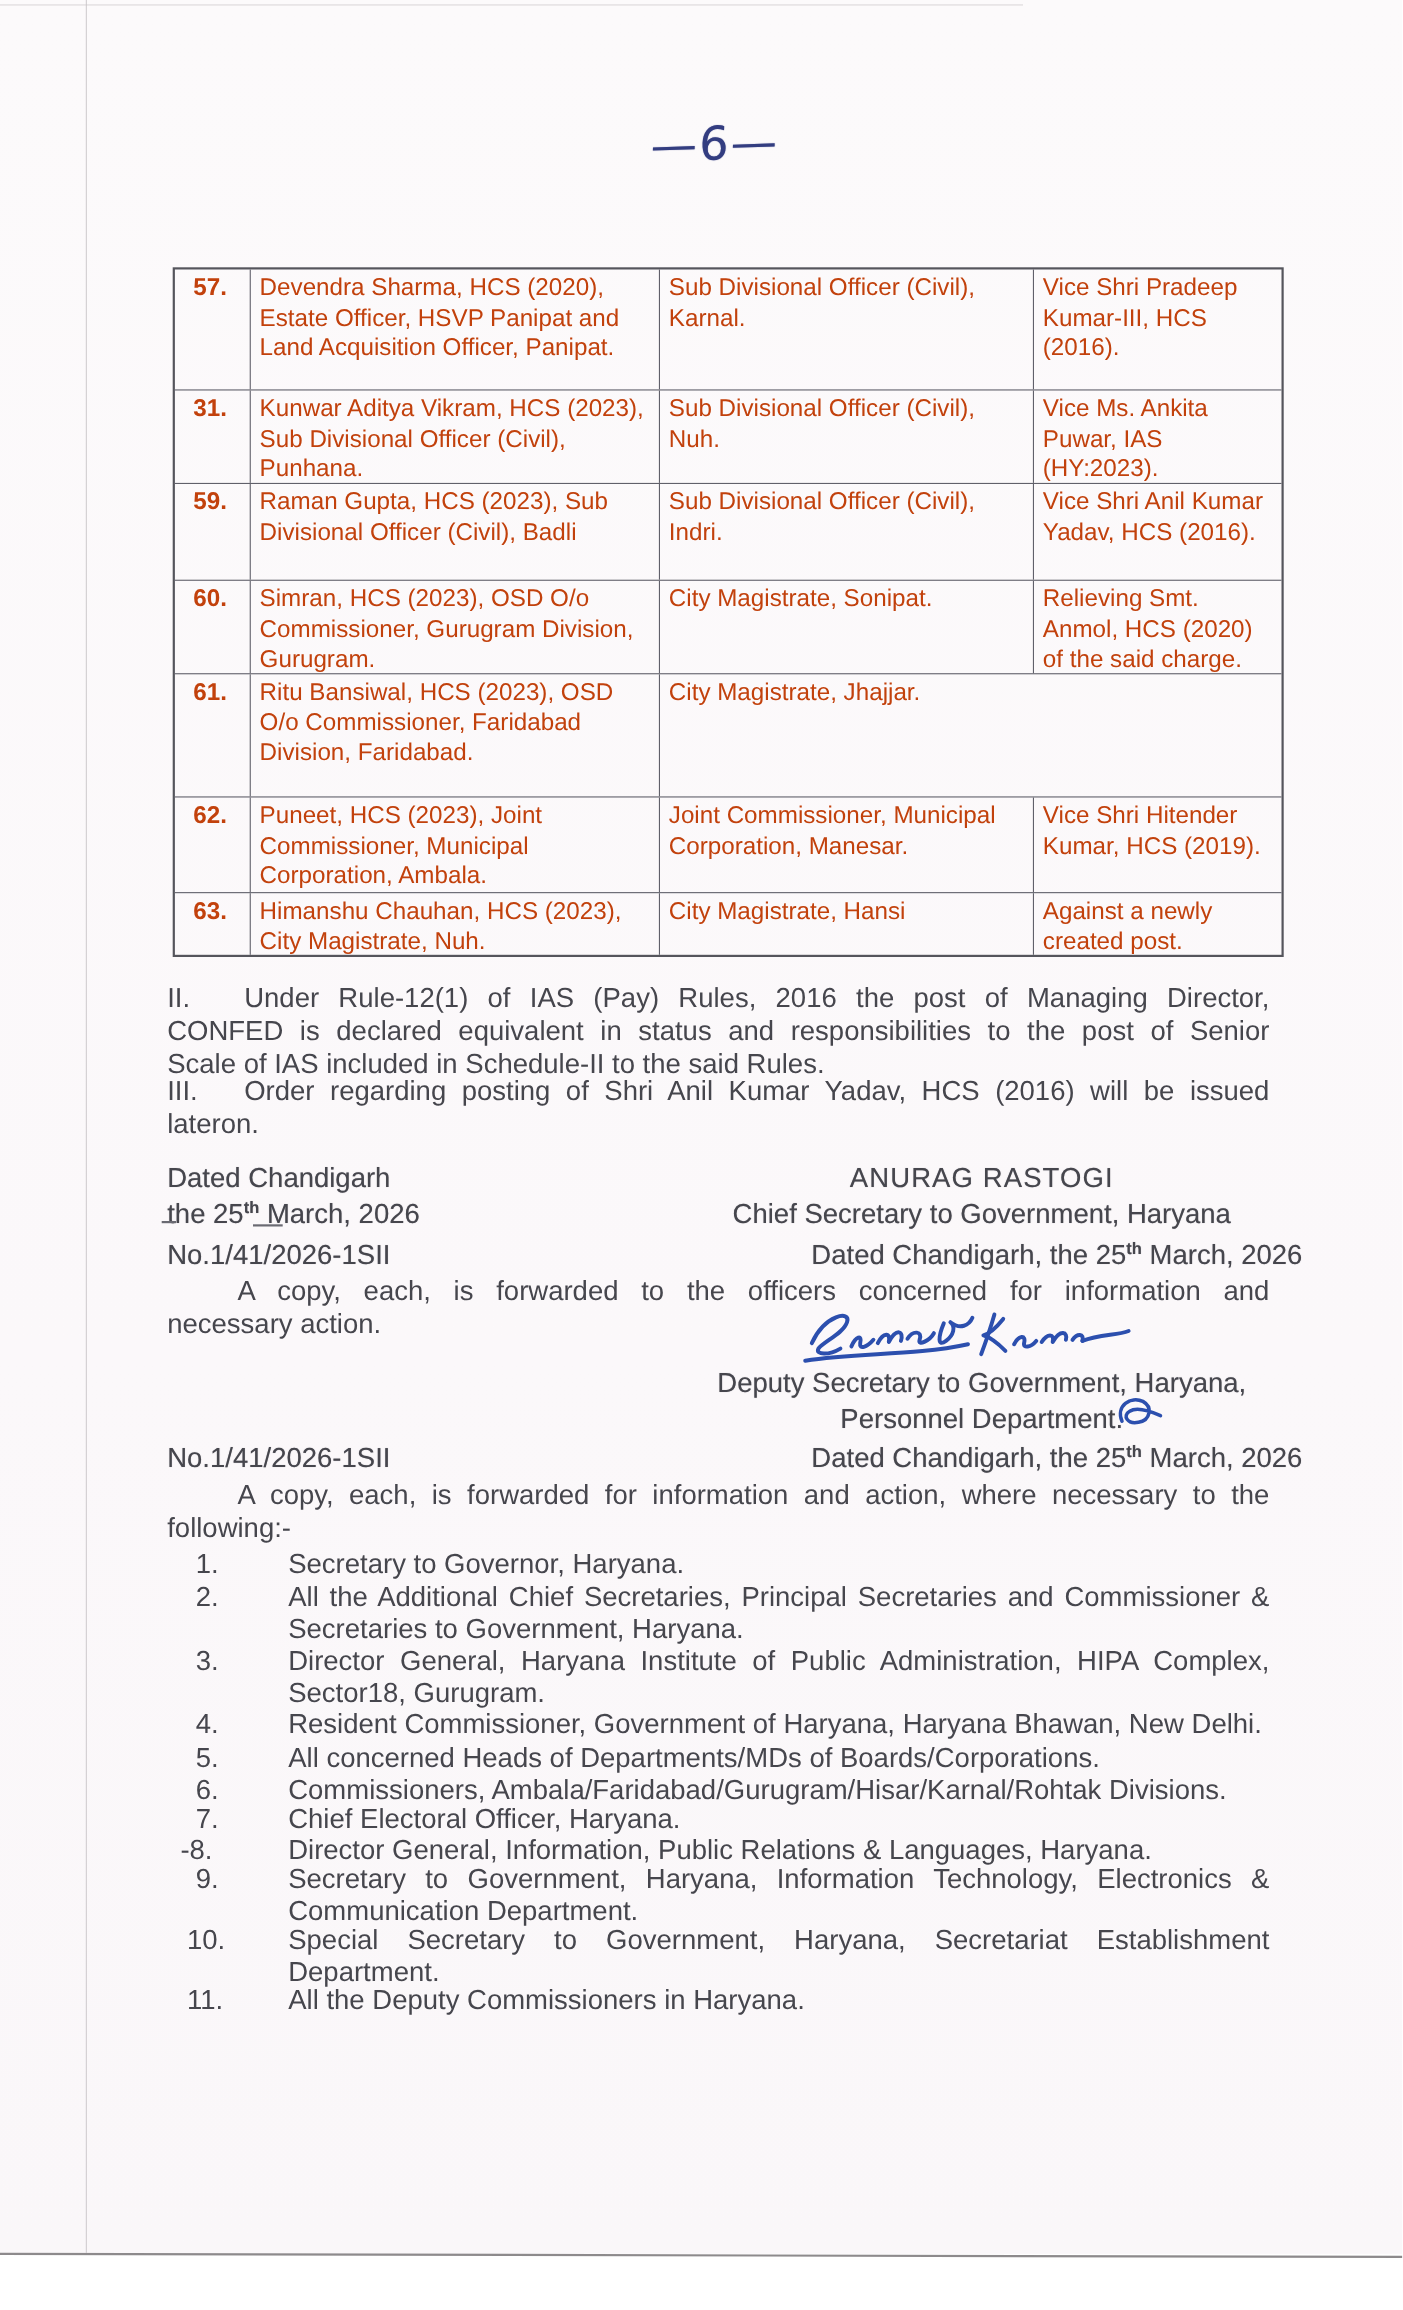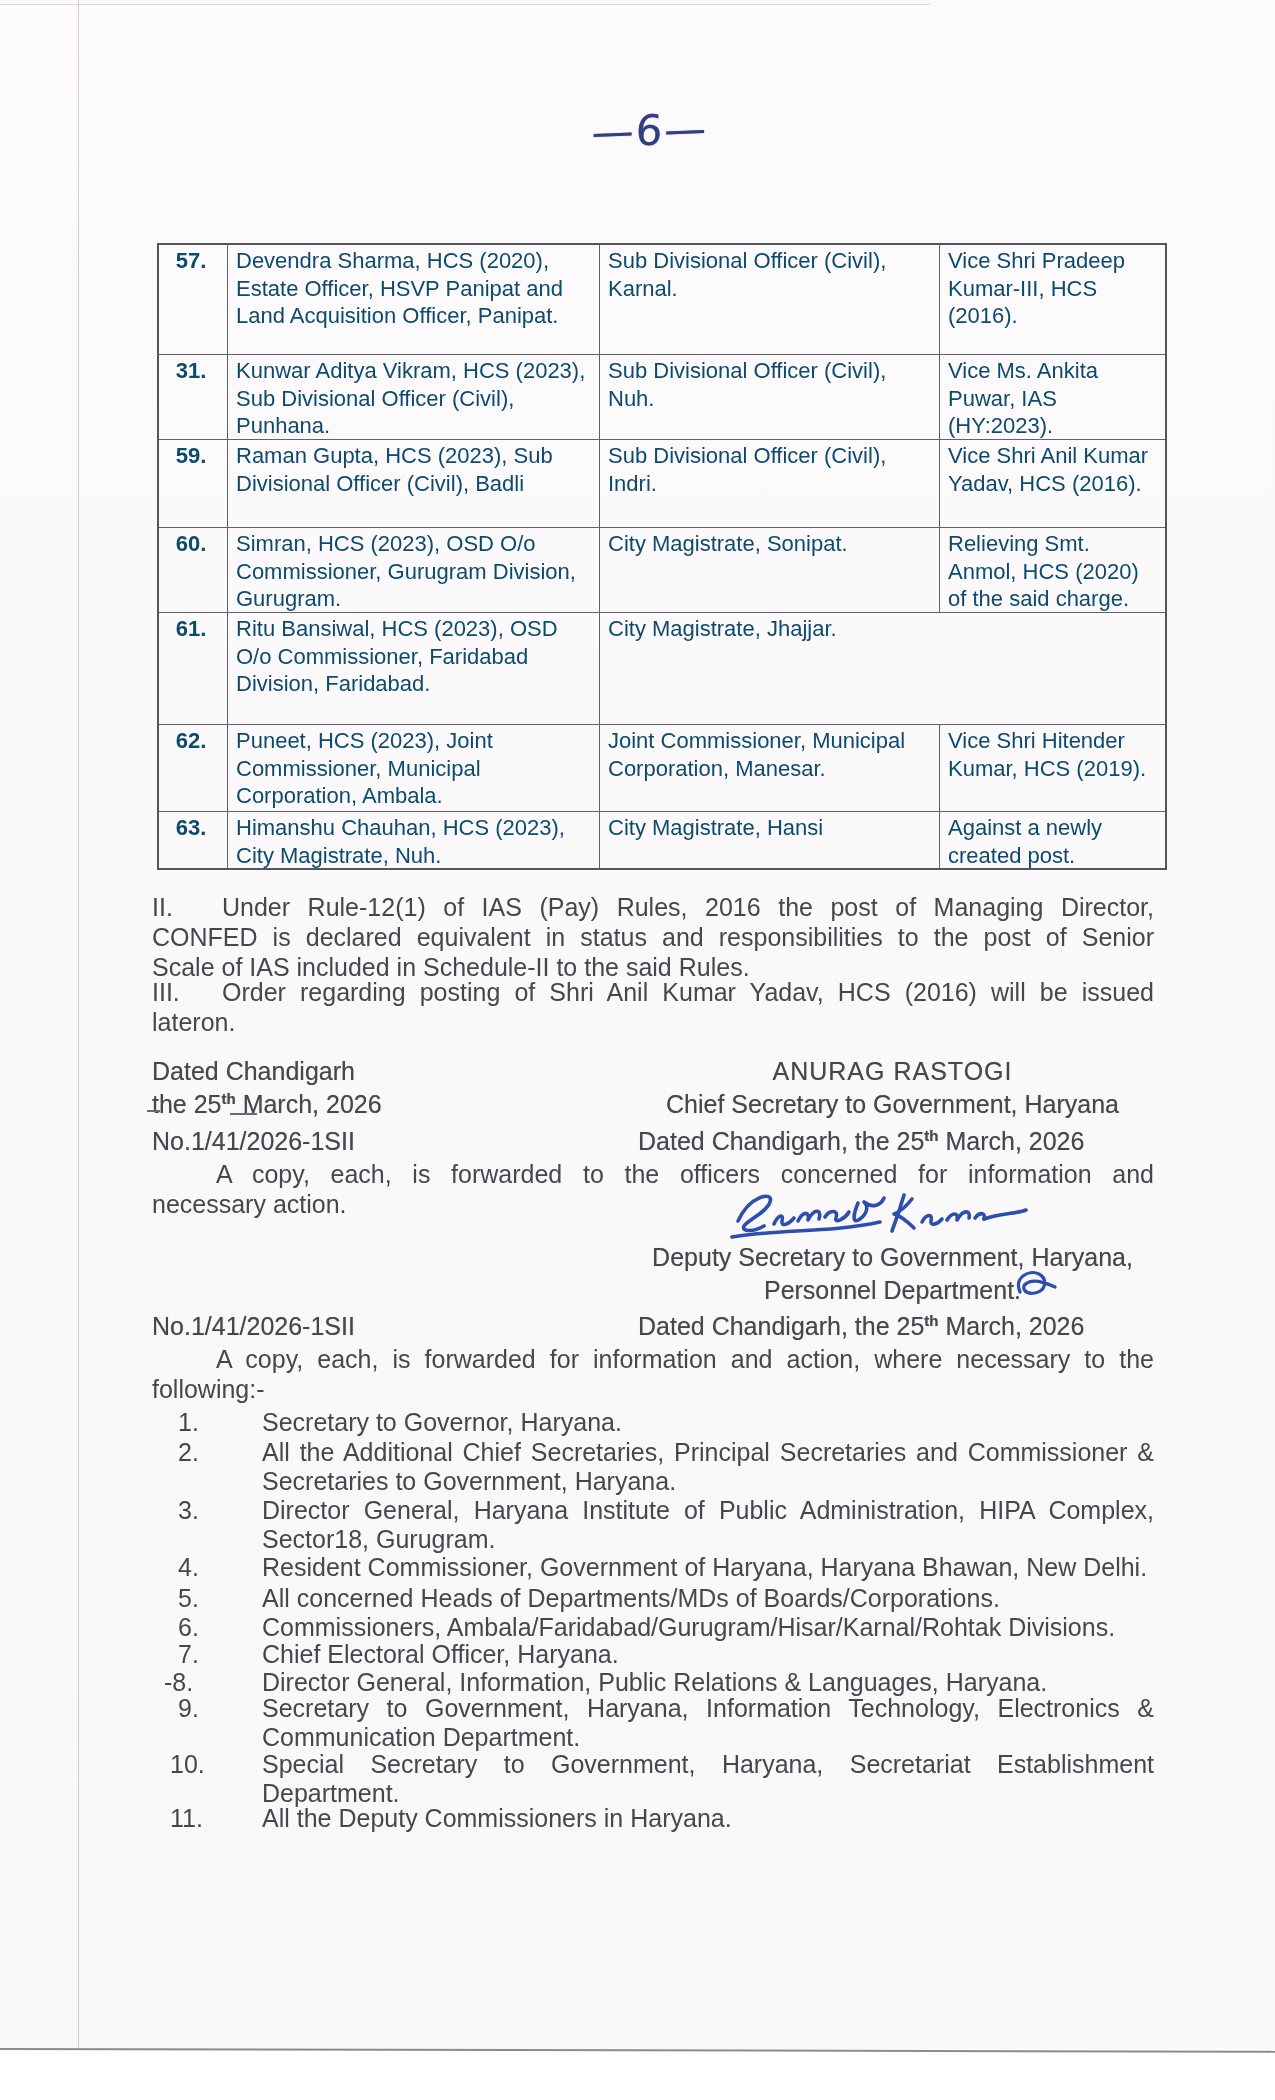--- a/index.html
+++ b/index.html
@@ -35,40 +35,40 @@
     transform:rotate(-2deg) skewX(-4deg);
     font-family:"DejaVu Sans", sans-serif;
     text-shadow:0 0 1px rgba(46,55,125,.6);
     letter-spacing:2px;
   }
 
   
   .ttable {
     position:absolute; left:157px; top:243px; width:1010px;
     border:2px solid #55555c;
-    font-size:22px; line-height:27.5px; color:#0c4a6e;
+    font-size:22px; line-height:27.5px; color:#c2410c;
   }
   .trow { display:grid; grid-template-columns:69px 372px 340px 1fr; border-bottom:1px solid #60606a; }
   .trow:last-child { border-bottom:none; }
   .tcell { padding:2px 7px 0 8px; border-right:1px solid #60606a; overflow:hidden; }
   .tcell:last-child { border-right:none; }
   .c-no { text-align:center; font-weight:bold; padding-left:2px; padding-right:6px; }
   .r57 { height:110px; } .r58 { height:85px; } .r59 { height:88px; }
   .r60 { height:85px; } .r61 { height:112px; } .r62 { height:87px; } .r63 { height:56px; }
 
   
   .body-line { font-size:25px; line-height:30px; }
   .para { position:absolute; left:152px; width:1002px; font-size:25px; line-height:30px; }
   .para .ln { display:block; text-align:justify; }
   .para .ln.stretch { text-align-last:justify; }
   .plabel { display:inline-block; width:70px; }
   .indent { padding-left:64px; }
 
   .left-col { position:absolute; left:152px; }
-  .right-align { position:absolute; left:638px; width:522px; }
+  .right-align { position:absolute; left:662px; width:522px; text-align:right; }
   .center-block { position:absolute; left:630px; width:525px; text-align:center; }
 
   sup.s { font-size:60%; vertical-align:super; line-height:0;font-weight:bold; }
 
   .dash-mark { position:absolute; background:#6a6a72; height:2px; }
 
   .sig-svg { position:absolute; }
   .cc-item { position:absolute; left:262px; width:892px; font-size:25px; line-height:29px; }
   .cc-item .ln { display:block; }
   .cc-item .ln.stretch { text-align:justify; text-align-last:justify; }

